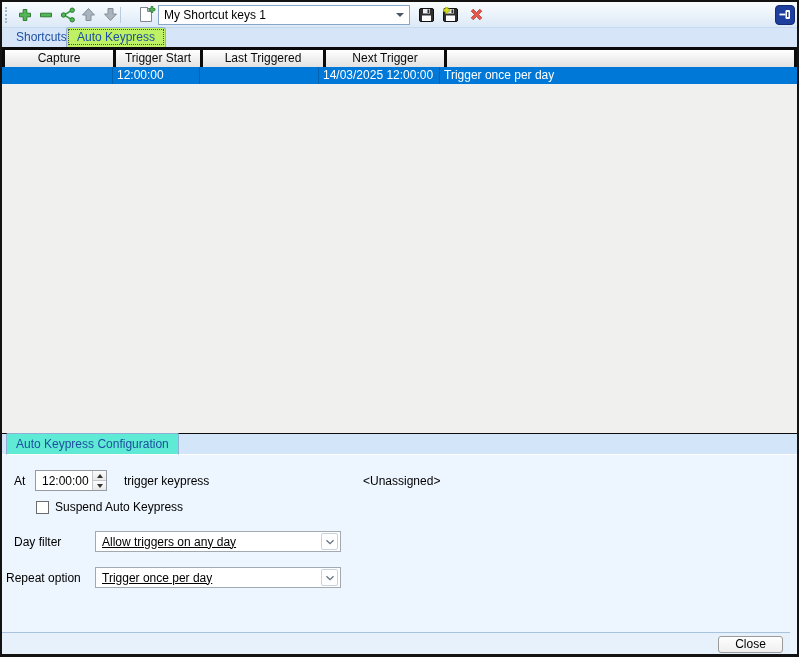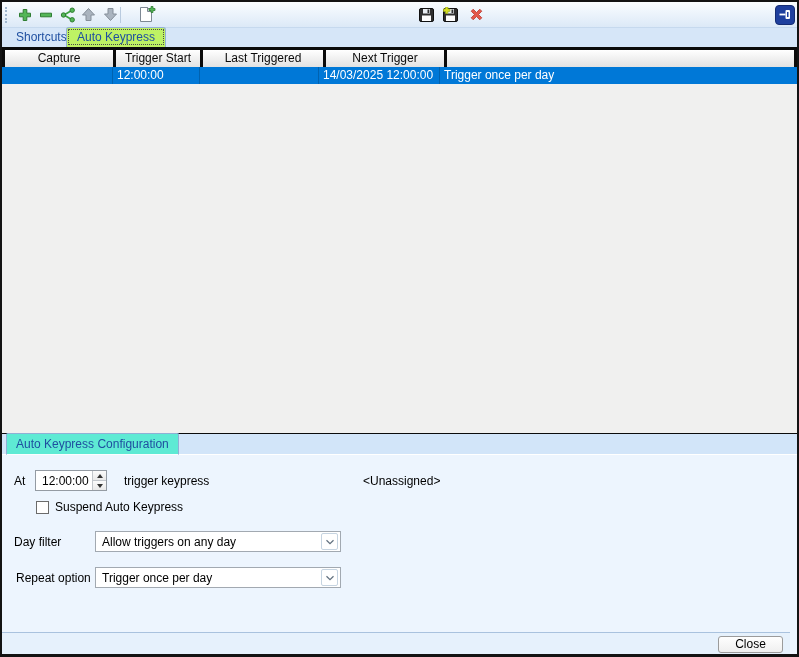--- a/index.html
+++ b/index.html
@@ -61,21 +61,21 @@
             border-bottom:4px solid #333; }
   .tri-dn { width:0; height:0; border-left:3px solid transparent; border-right:3px solid transparent;
             border-top:4px solid #333; }
   .capbtn { position:absolute; left:209px; top:35px; width:128px; height:23px;
             background:linear-gradient(#FEFEFE,#F0F0F0); border:1px solid #A7A7A7; border-radius:3px;
             font:12px "Liberation Sans",sans-serif; color:#000; text-align:center; line-height:20px; }
   .chkrow { position:absolute; left:34px; top:66px; display:flex; align-items:center; }
   .chk { width:13px; height:13px; background:#fff; border:1px solid #6B6B6B; margin-right:6px; }
   .combo { position:absolute; left:93px; width:246px; height:21px; background:#fff;
            border:1px solid #A2A9B1; display:flex; align-items:center; padding:0 2px 0 6px; }
-  .combo .val { flex:1; white-space:nowrap; overflow:hidden; }
+  .combo .val { flex:1; white-space:nowrap; overflow:hidden;text-decoration:underline; }
   .combo .chevbox { width:17px; height:17px; border:1px solid #C6D4E1; border-radius:2px;
                     display:flex; align-items:center; justify-content:center; }
 
   
   .bottom { position:absolute; top:630px; left:0; width:788px; height:22px; background:#E6F1FC;
             border-top:1px solid #A9C2DE; }
   .closebtn { position:absolute; right:7px; top:3px; width:65px; height:17px;
               background:linear-gradient(#FEFEFE,#EFEFEF); border:1px solid #9B9B9B; border-radius:3px;
               font:12px "Liberation Sans",sans-serif; text-align:center; line-height:14px; }
 </style>
@@ -120,20 +120,24 @@
     <div class="tsep"></div>
 
     <div class="tbtn" style="left:135px">
       <svg width="18" height="17" viewBox="0 0 18 17">
         <path d="M2.5 1.5 h7 l4 4 v10 h-11 z" fill="#FFFFFF" stroke="#7D8894"></path>
         <path d="M9.5 1.5 v4 h4 z" fill="#DDE5EC" stroke="#7D8894"></path>
         <path d="M13 0.5h2v2h2v2h-2v2h-2v-2h-2v-2h2z" fill="#53B657" stroke="#2E7D32" stroke-width="0.8"></path>
       </svg>
     </div>
 
+    <div class="tcombo">
+      <span class="val">My Shortcut keys 1</span>
+      <span class="combo-arrow"></span>
+    </div>
 
     <div class="tbtn" style="left:414px">
       <svg width="17" height="16" viewBox="0 0 17 16">
         <rect x="1.5" y="1.5" width="14" height="13" rx="1.5" fill="#2F2F2F" stroke="#111"></rect>
         <rect x="5" y="2" width="7" height="4.5" fill="#E9EEF3"></rect>
         <rect x="9.5" y="2.5" width="1.8" height="3.5" fill="#2F2F2F"></rect>
         <rect x="4" y="8.5" width="9" height="5.5" fill="#FDFDFD"></rect>
       </svg>
     </div>
     <div class="tbtn" style="left:438px">
@@ -214,21 +218,21 @@
     <span class="lbl" style="left:12px; top:101px">Day filter</span>
     <div class="combo" style="top:97px">
       <span class="val">Allow triggers on any day</span>
       <span class="chevbox">
         <svg width="14" height="14" viewBox="0 0 16 16">
           <path d="M4 6 l4 4 4-4" fill="none" stroke="#61707F" stroke-width="1.4"></path>
         </svg>
       </span>
     </div>
 
-    <span class="lbl" style="left:14px; top:137px">Repeat option</span>
+    <span class="lbl" style="left:4px; top:137px">Repeat option</span>
     <div class="combo" style="top:133px">
       <span class="val">Trigger once per day</span>
       <span class="chevbox">
         <svg width="14" height="14" viewBox="0 0 16 16">
           <path d="M4 6 l4 4 4-4" fill="none" stroke="#61707F" stroke-width="1.4"></path>
         </svg>
       </span>
     </div>
   </div>
 

